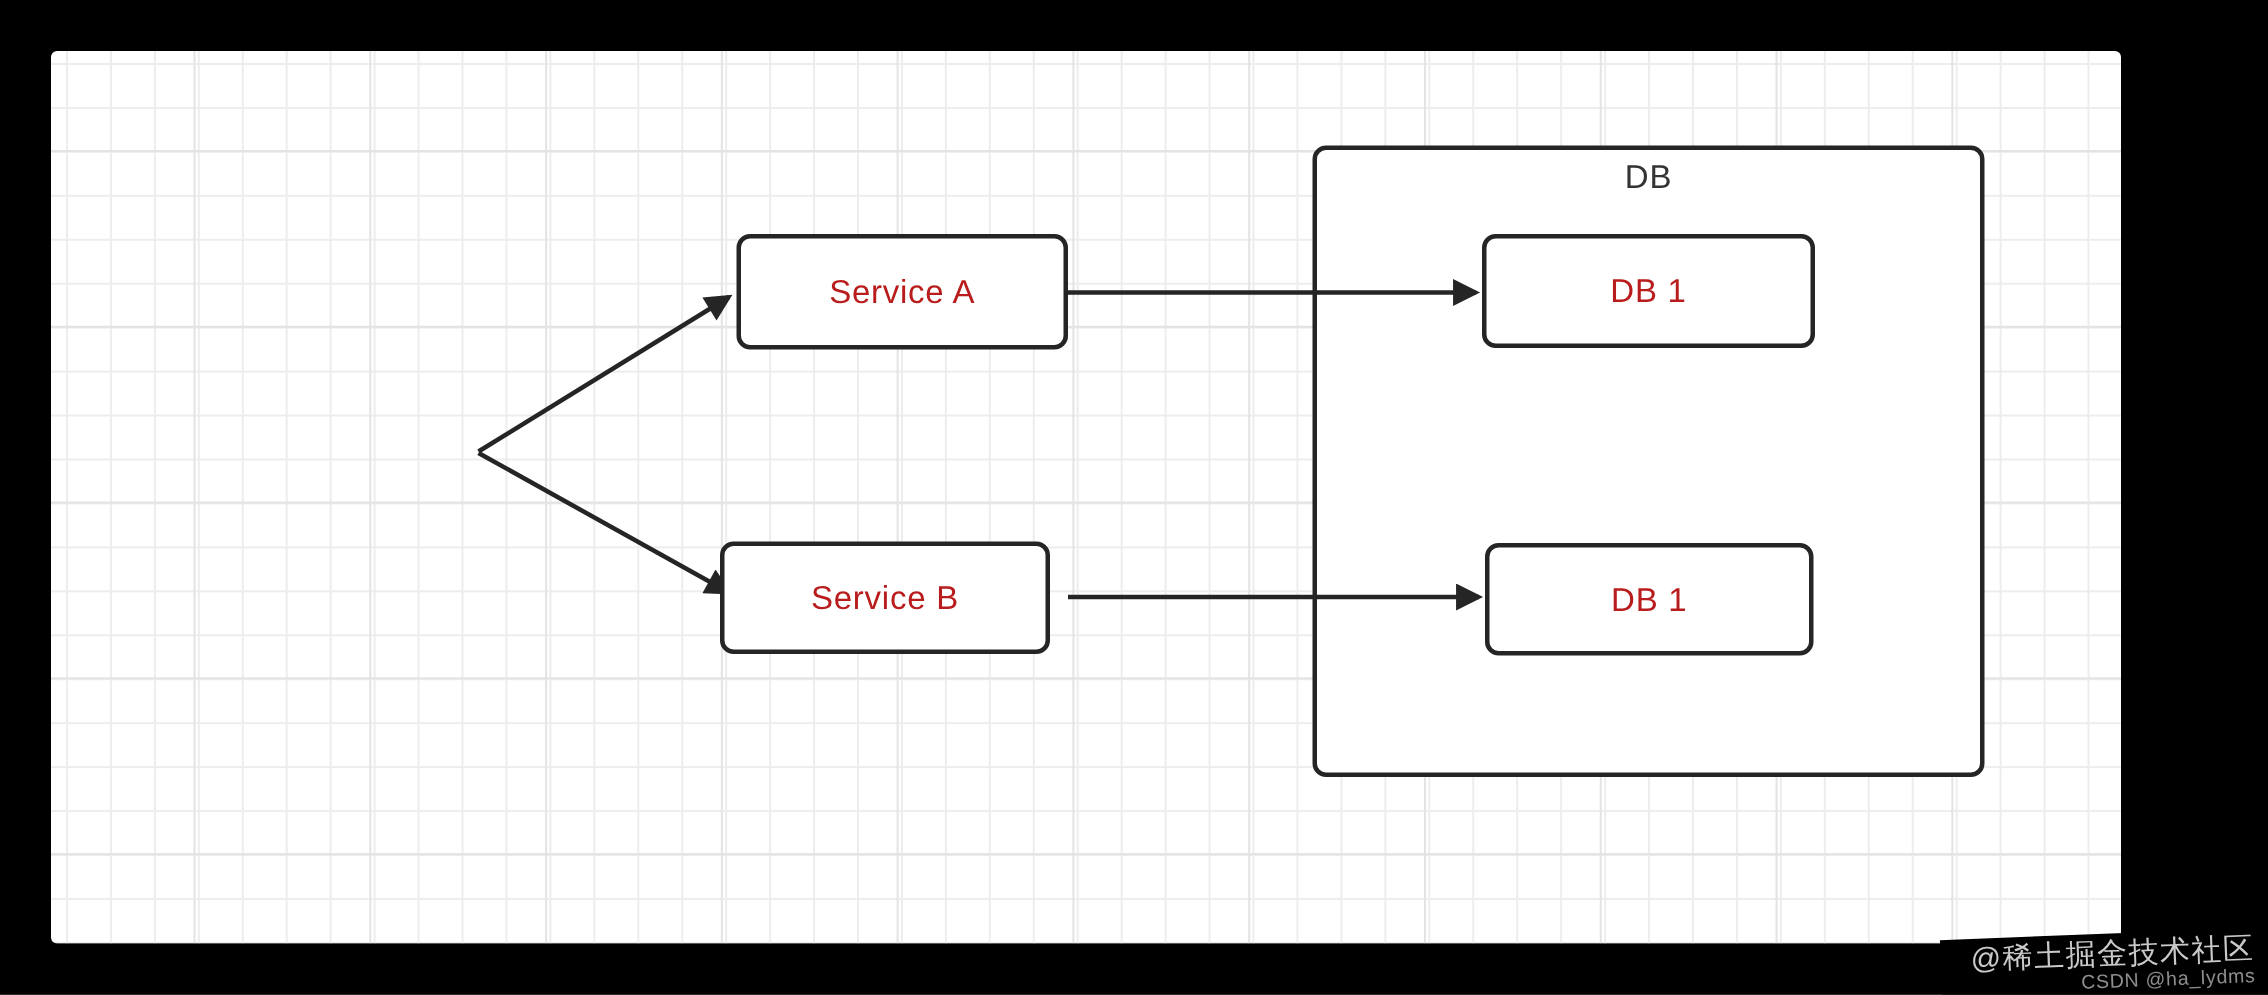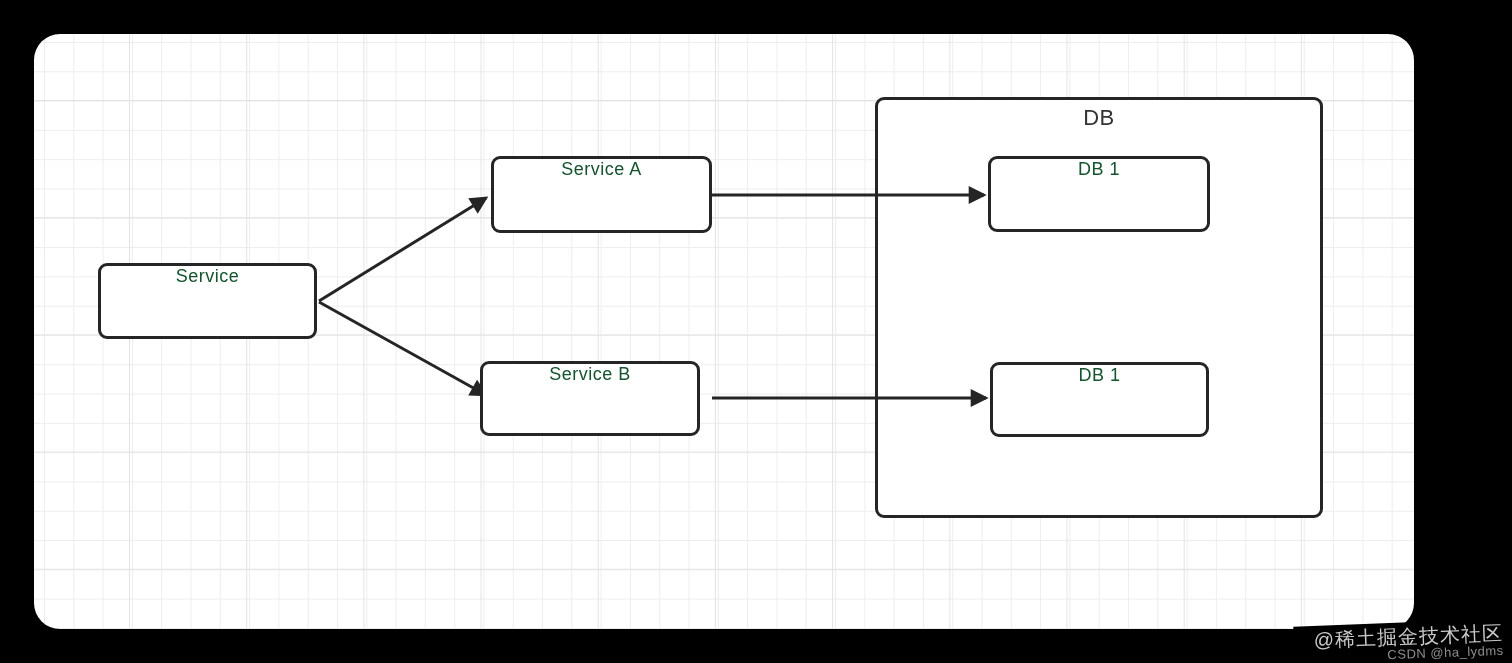--- a/index.html
+++ b/index.html
@@ -19,38 +19,39 @@
     left: 34px; top: 34px;
     width: 1380px; height: 595px;
     background-color: #ffffff;
     background-image:
       linear-gradient(to right, #e3e3e3 1px, transparent 1px),
       linear-gradient(to bottom, #e3e3e3 1px, transparent 1px),
       linear-gradient(to right, #ededed 1px, transparent 1px),
       linear-gradient(to bottom, #ededed 1px, transparent 1px);
     background-size: 117.2px 117.2px, 117.2px 117.2px, 29.3px 29.3px, 29.3px 29.3px;
     background-position: 95px 66px, 95px 66px, 10px 8px, 10px 8px;
-    border-radius: 26px;
+    border-radius: 4px;
     overflow: hidden;
   }
   .edges {
     position: absolute;
     left: 0; top: 0;
     width: 1444px; height: 595px;
     pointer-events: none;
   }
   .node {
     position: absolute;
     background: #ffffff;
     border: 3px solid #252525;
     border-radius: 9px;
     display: flex;
+    align-items: center;
     justify-content: center;
-    font-size: 18px;
-    color: #14532d;
+    font-size: 22px;
+    color: #b91c1c;
     letter-spacing: 0.5px;
   }
   .node-service   { left: 64px;  top: 229px; width: 219px; height: 76px; }
   .node-service-a { left: 457px; top: 122px; width: 221px; height: 77px; }
   .node-service-b { left: 446px; top: 327px; width: 220px; height: 75px; }
   .node-db1-top    { left: 954px; top: 122px; width: 222px; height: 76px; }
   .node-db1-bottom { left: 956px; top: 328px; width: 219px; height: 75px; }
   .group-db {
     position: absolute;
     left: 841px; top: 63px;
@@ -104,23 +105,20 @@
         <marker id="arrowhead" viewBox="0 0 10 10" refX="8.5" refY="5" markerWidth="7" markerHeight="6" orient="auto-start-reverse">
           <path d="M0,0 L10,5 L0,10 z" fill="#252525"></path>
         </marker>
       </defs>
       <line x1="285" y1="267" x2="452" y2="164" stroke="#252525" stroke-width="3" marker-end="url(#arrowhead)"></line>
       <line x1="285" y1="268" x2="452" y2="361" stroke="#252525" stroke-width="3" marker-end="url(#arrowhead)"></line>
       <line x1="678" y1="161" x2="950" y2="161" stroke="#252525" stroke-width="3" marker-end="url(#arrowhead)"></line>
       <line x1="678" y1="364" x2="952" y2="364" stroke="#252525" stroke-width="3" marker-end="url(#arrowhead)"></line>
     </svg>
 
-    <div class="node node-service">
-      <span>Service</span>
-    </div>
 
     <div class="node node-service-a">
       <span>Service A</span>
     </div>
 
     <div class="node node-service-b">
       <span>Service B</span>
     </div>
 
     <div class="node node-db1-top">

